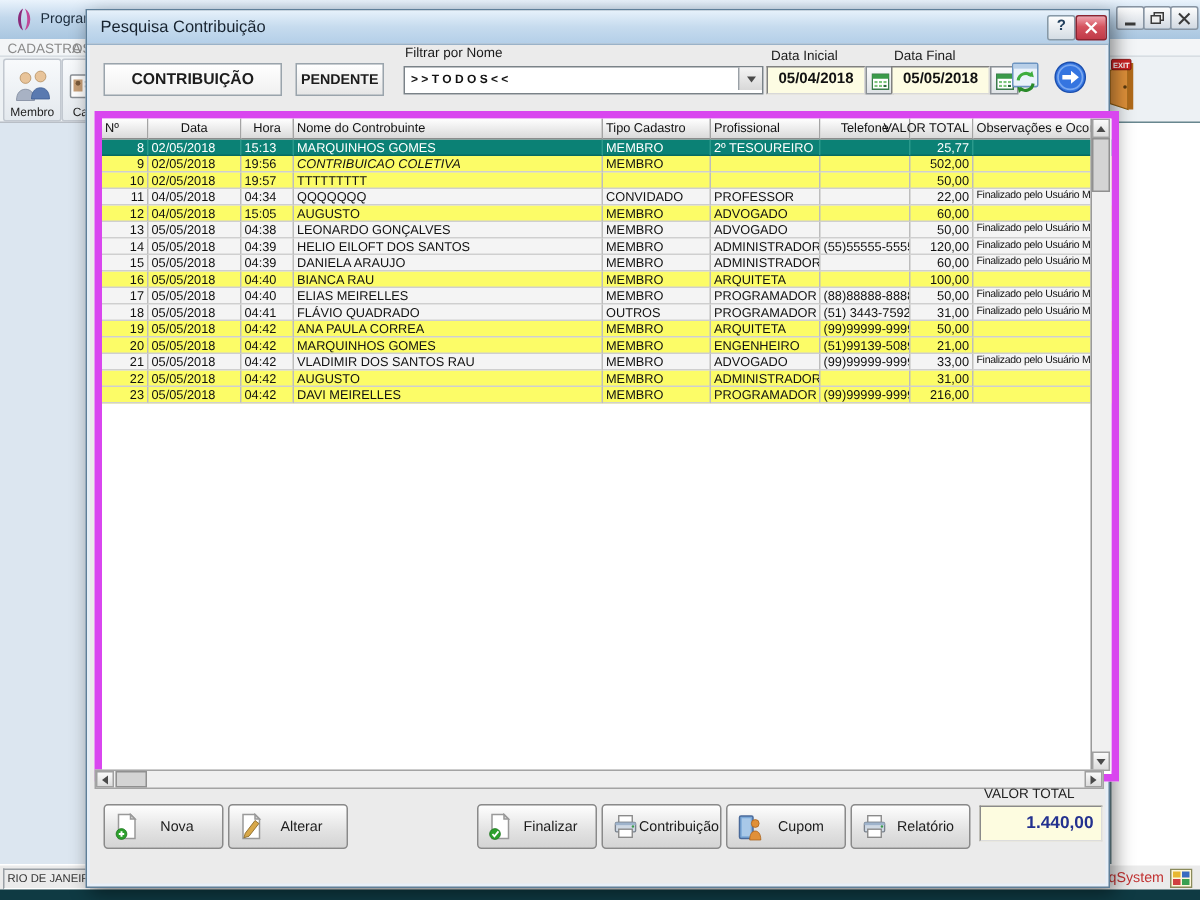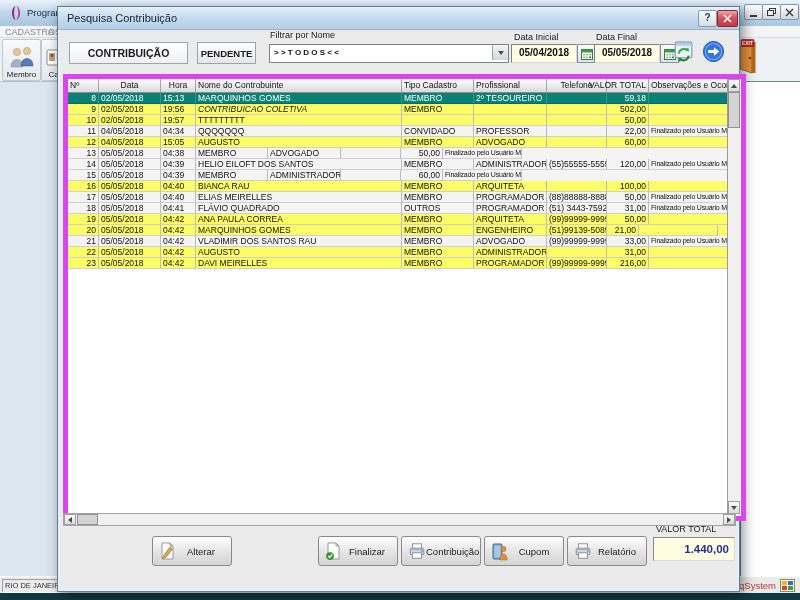--- a/index.html
+++ b/index.html
@@ -252,21 +252,21 @@
         </div>
       <div id="grid-rows">
           <div class="grow selected">
             <div class="gcell g0" style="width: 31px;">8</div>
             <div class="gcell g1" style="width: 62px;">02/05/2018</div>
             <div class="gcell g2" style="width: 35px;">15:13</div>
             <div class="gcell g3" style="width: 206px;">MARQUINHOS GOMES</div>
             <div class="gcell g4" style="width: 72px;">MEMBRO</div>
             <div class="gcell g5" style="width: 73px;">2º TESOUREIRO</div>
             <div class="gcell g6" style="width: 60px;"></div>
-            <div class="gcell g7" style="width: 42px;">59,18</div>
+            <div class="gcell g7" style="width: 42px;">25,77</div>
             <div class="gcell g8" style="width: 79px;"></div>
           </div>
           <div class="grow yellow">
             <div class="gcell g0" style="width: 31px;">9</div>
             <div class="gcell g1" style="width: 62px;">02/05/2018</div>
             <div class="gcell g2" style="width: 35px;">19:56</div>
             <div class="gcell g3" style="width: 206px; font-style: italic;">CONTRIBUICAO COLETIVA</div>
             <div class="gcell g4" style="width: 72px;">MEMBRO</div>
             <div class="gcell g5" style="width: 73px;"></div>
             <div class="gcell g6" style="width: 60px;"></div>
@@ -303,20 +303,21 @@
             <div class="gcell g4" style="width: 72px;">MEMBRO</div>
             <div class="gcell g5" style="width: 73px;">ADVOGADO</div>
             <div class="gcell g6" style="width: 60px;"></div>
             <div class="gcell g7" style="width: 42px;">60,00</div>
             <div class="gcell g8" style="width: 79px;"></div>
           </div>
           <div class="grow plain">
             <div class="gcell g0" style="width: 31px;">13</div>
             <div class="gcell g1" style="width: 62px;">05/05/2018</div>
             <div class="gcell g2" style="width: 35px;">04:38</div>
+            <div class="gcell g3" style="width: 206px;">LEONARDO GONÇALVES</div>
             <div class="gcell g4" style="width: 72px;">MEMBRO</div>
             <div class="gcell g5" style="width: 73px;">ADVOGADO</div>
             <div class="gcell g6" style="width: 60px;"></div>
             <div class="gcell g7" style="width: 42px;">50,00</div>
             <div class="gcell g8" style="width: 79px;">Finalizado pelo Usuário MAST</div>
           </div>
           <div class="grow plain">
             <div class="gcell g0" style="width: 31px;">14</div>
             <div class="gcell g1" style="width: 62px;">05/05/2018</div>
             <div class="gcell g2" style="width: 35px;">04:39</div>
@@ -324,20 +325,21 @@
             <div class="gcell g4" style="width: 72px;">MEMBRO</div>
             <div class="gcell g5" style="width: 73px;">ADMINISTRADOR</div>
             <div class="gcell g6" style="width: 60px;">(55)55555-5555</div>
             <div class="gcell g7" style="width: 42px;">120,00</div>
             <div class="gcell g8" style="width: 79px;">Finalizado pelo Usuário MAST</div>
           </div>
           <div class="grow plain">
             <div class="gcell g0" style="width: 31px;">15</div>
             <div class="gcell g1" style="width: 62px;">05/05/2018</div>
             <div class="gcell g2" style="width: 35px;">04:39</div>
+            <div class="gcell g3" style="width: 206px;">DANIELA ARAUJO</div>
             <div class="gcell g4" style="width: 72px;">MEMBRO</div>
             <div class="gcell g5" style="width: 73px;">ADMINISTRADOR</div>
             <div class="gcell g6" style="width: 60px;"></div>
             <div class="gcell g7" style="width: 42px;">60,00</div>
             <div class="gcell g8" style="width: 79px;">Finalizado pelo Usuário MAST</div>
           </div>
           <div class="grow yellow">
             <div class="gcell g0" style="width: 31px;">16</div>
             <div class="gcell g1" style="width: 62px;">05/05/2018</div>
             <div class="gcell g2" style="width: 35px;">04:40</div>
@@ -382,21 +384,21 @@
             <div class="gcell g8" style="width: 79px;"></div>
           </div>
           <div class="grow yellow">
             <div class="gcell g0" style="width: 31px;">20</div>
             <div class="gcell g1" style="width: 62px;">05/05/2018</div>
             <div class="gcell g2" style="width: 35px;">04:42</div>
             <div class="gcell g3" style="width: 206px;">MARQUINHOS GOMES</div>
             <div class="gcell g4" style="width: 72px;">MEMBRO</div>
             <div class="gcell g5" style="width: 73px;">ENGENHEIRO</div>
             <div class="gcell g6" style="width: 60px;">(51)99139-5089</div>
-            <div class="gcell g7" style="width: 32px;">21,00</div>
+            <div class="gcell g7" style="width: 42px;">21,00</div>
             <div class="gcell g8" style="width: 79px;"></div>
           </div>
           <div class="grow plain">
             <div class="gcell g0" style="width: 31px;">21</div>
             <div class="gcell g1" style="width: 62px;">05/05/2018</div>
             <div class="gcell g2" style="width: 35px;">04:42</div>
             <div class="gcell g3" style="width: 206px;">VLADIMIR DOS SANTOS RAU</div>
             <div class="gcell g4" style="width: 72px;">MEMBRO</div>
             <div class="gcell g5" style="width: 73px;">ADVOGADO</div>
             <div class="gcell g6" style="width: 60px;">(99)99999-9999</div>
@@ -439,20 +441,31 @@
     <div class="abs hscroll">
       <div class="sbtn" style="left:0;top:0;width:12px;height:11px">
           <div class="tri-left"></div>
         </div>
       <div class="hthumb"></div>
       <div class="sbtn" style="right:0;top:0;width:12px;height:11px">
           <div class="tri-right"></div>
         </div>
     </div>
 
+    <div class="abs abtn" style="left:11px">
+      <span class="ic">
+          <svg width="16" height="18" viewBox="0 0 16 18">
+        <path d="M3 1h8l3 3v13H3z" fill="#fff" stroke="#999"></path>
+            <path d="M11 1l3 3h-3z" fill="#ddd" stroke="#999"></path>
+        <circle cx="5" cy="14" r="3.6" fill="#2ca02c" stroke="#1a701a" stroke-width="0.5"></circle>
+        <path d="M5 12.2v3.6M3.2 14h3.6" stroke="#fff" stroke-width="1.3"></path>
+          </svg>
+        </span>
+      <span class="al">Nova</span>
+    </div>
     <div class="abs abtn" style="left:94px">
       <span class="ic">
           <svg width="16" height="18" viewBox="0 0 16 18">
         <path d="M3 1h8l3 3v13H3z" fill="#fff" stroke="#999"></path>
             <path d="M11 1l3 3h-3z" fill="#ddd" stroke="#999"></path>
         <path d="M4.5 13.5 L11 5 l2.6 2 L7 15.5 l-3.4 1z" fill="#d8a84a" stroke="#8a6a2a" stroke-width="0.6"></path>
           </svg>
         </span>
       <span class="al">Alterar</span>
     </div>

